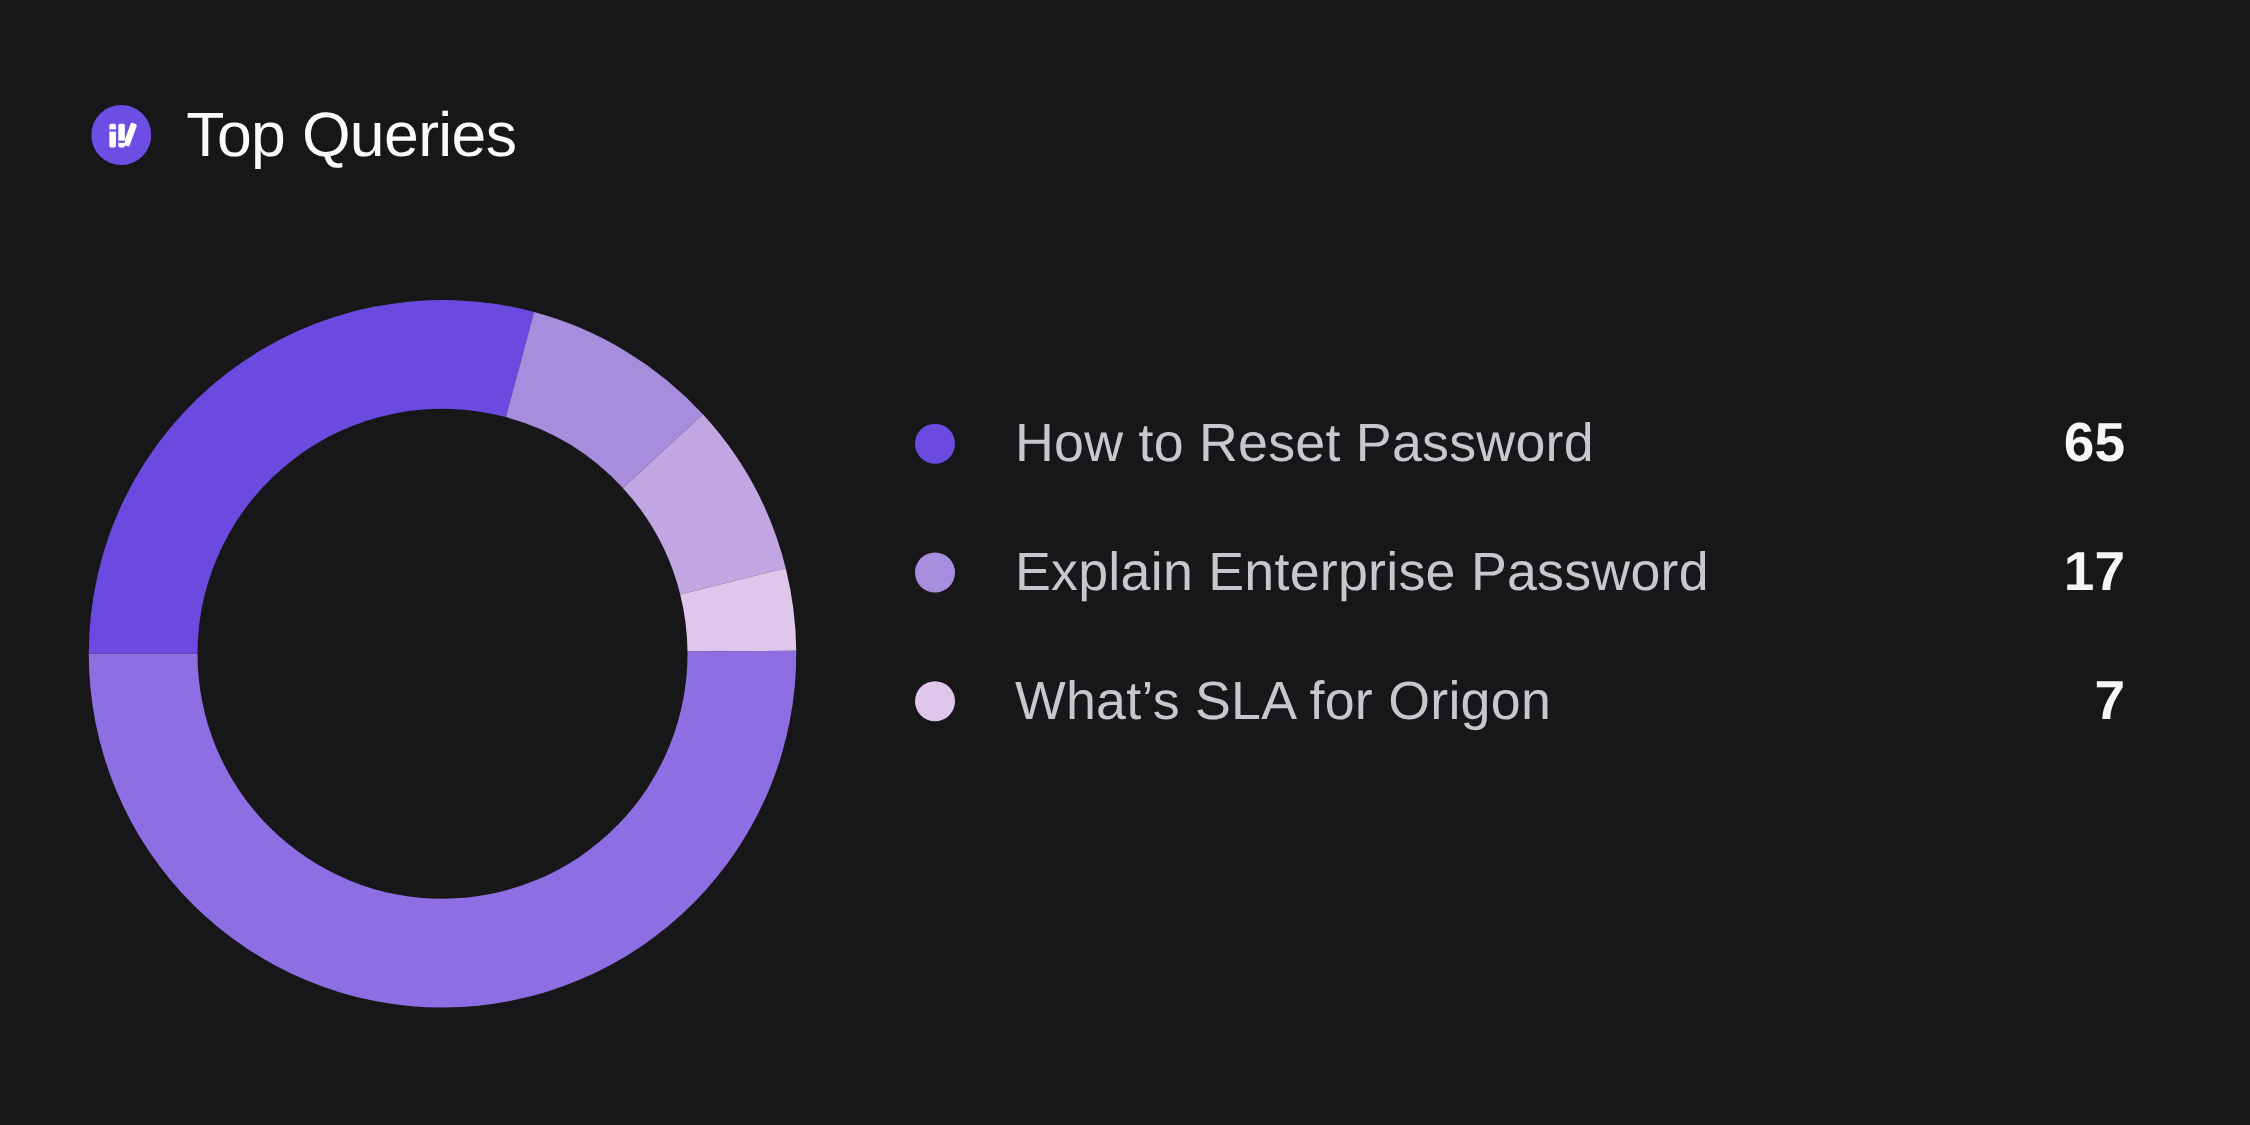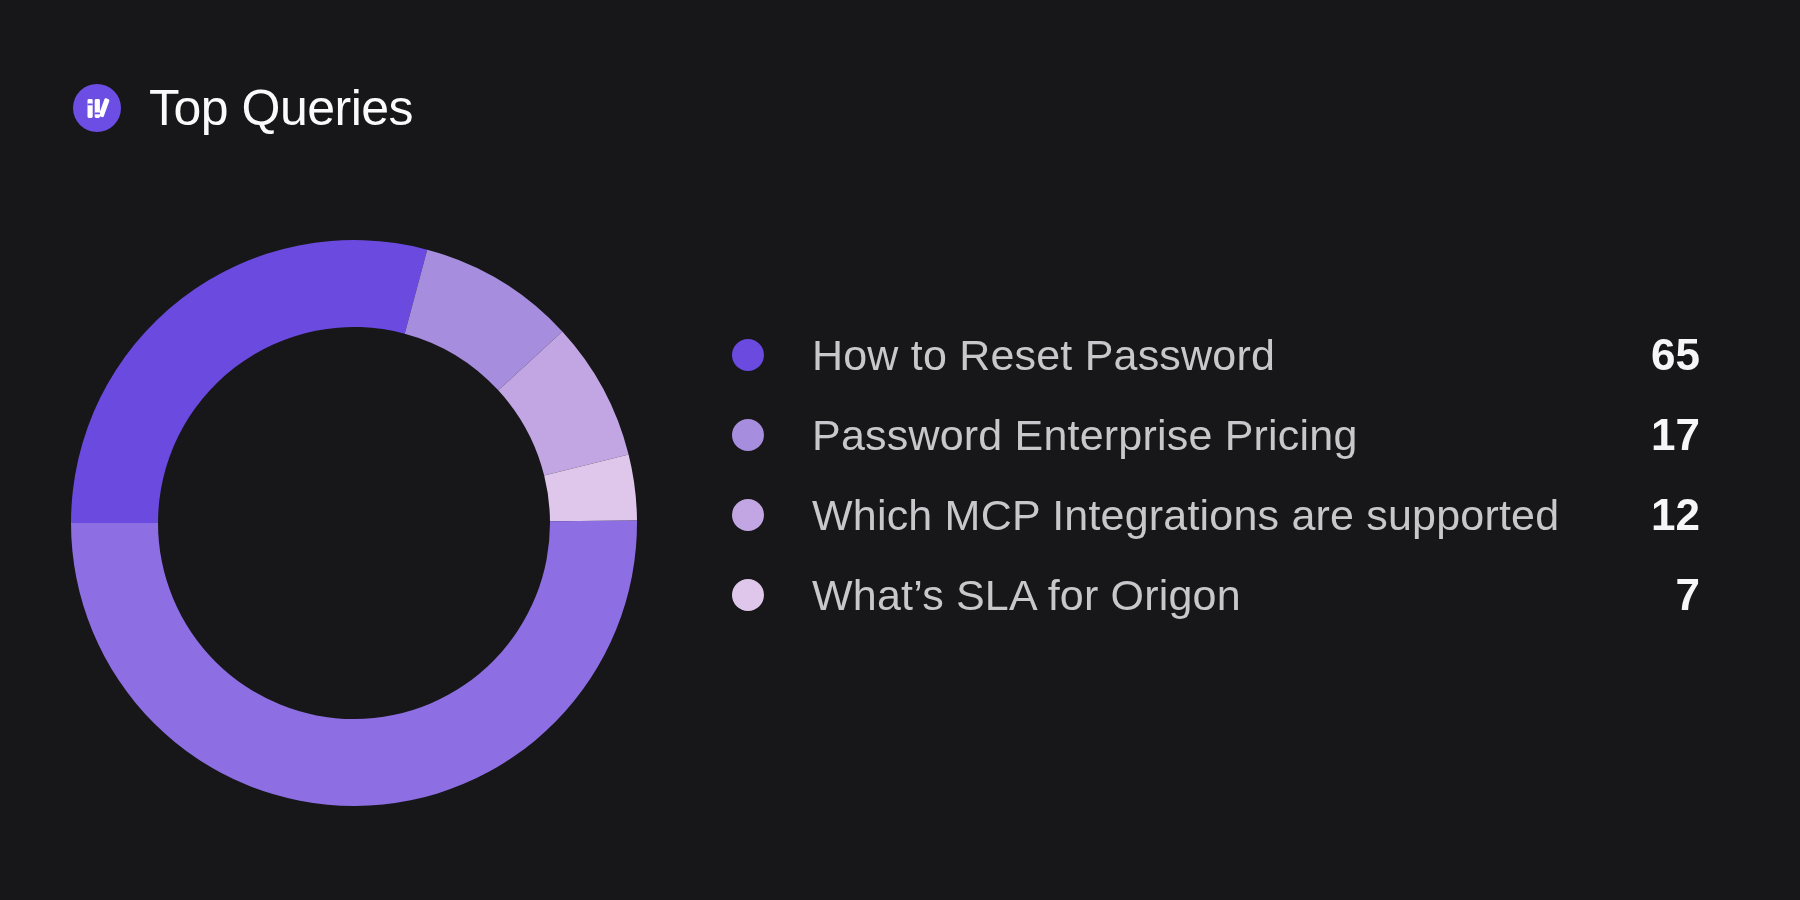--- a/index.html
+++ b/index.html
@@ -50,21 +50,21 @@
     height: 600px;
   }
   
   .legend {
     position: absolute;
     left: 732px;
     top: 331px;
     width: 968px;
     display: flex;
     flex-direction: column;
-    gap: 32px;
+    gap: 55px;
     justify-content: flex-end;
   }
   .legend-row {
     display: flex;
     align-items: center;
     height: 48px;
   }
   .legend-dot {
     width: 32px;
     height: 32px;
@@ -124,27 +124,22 @@
   </div>
 
   <div class="legend" id="legend">
       <div class="legend-row">
       <span class="legend-dot" style="background: rgb(107, 74, 224);"></span>
       <span class="legend-label">How to Reset Password</span>
       <span class="legend-value">65</span>
     </div>
       <div class="legend-row">
       <span class="legend-dot" style="background: rgb(167, 141, 221);"></span>
-      <span class="legend-label">Password Enterprise Pricing</span>
+      <span class="legend-label">Explain Enterprise Password</span>
       <span class="legend-value">17</span>
-    </div>
-      <div class="legend-row">
-      <span class="legend-dot" style="background: rgb(194, 166, 227);"></span>
-      <span class="legend-label">Which MCP Integrations are supported</span>
-      <span class="legend-value">12</span>
     </div>
       <div class="legend-row">
       <span class="legend-dot" style="background: rgb(223, 199, 235);"></span>
       <span class="legend-label">What’s SLA for Origon</span>
       <span class="legend-value">7</span>
     </div>
     </div>
 
 </div>
 

